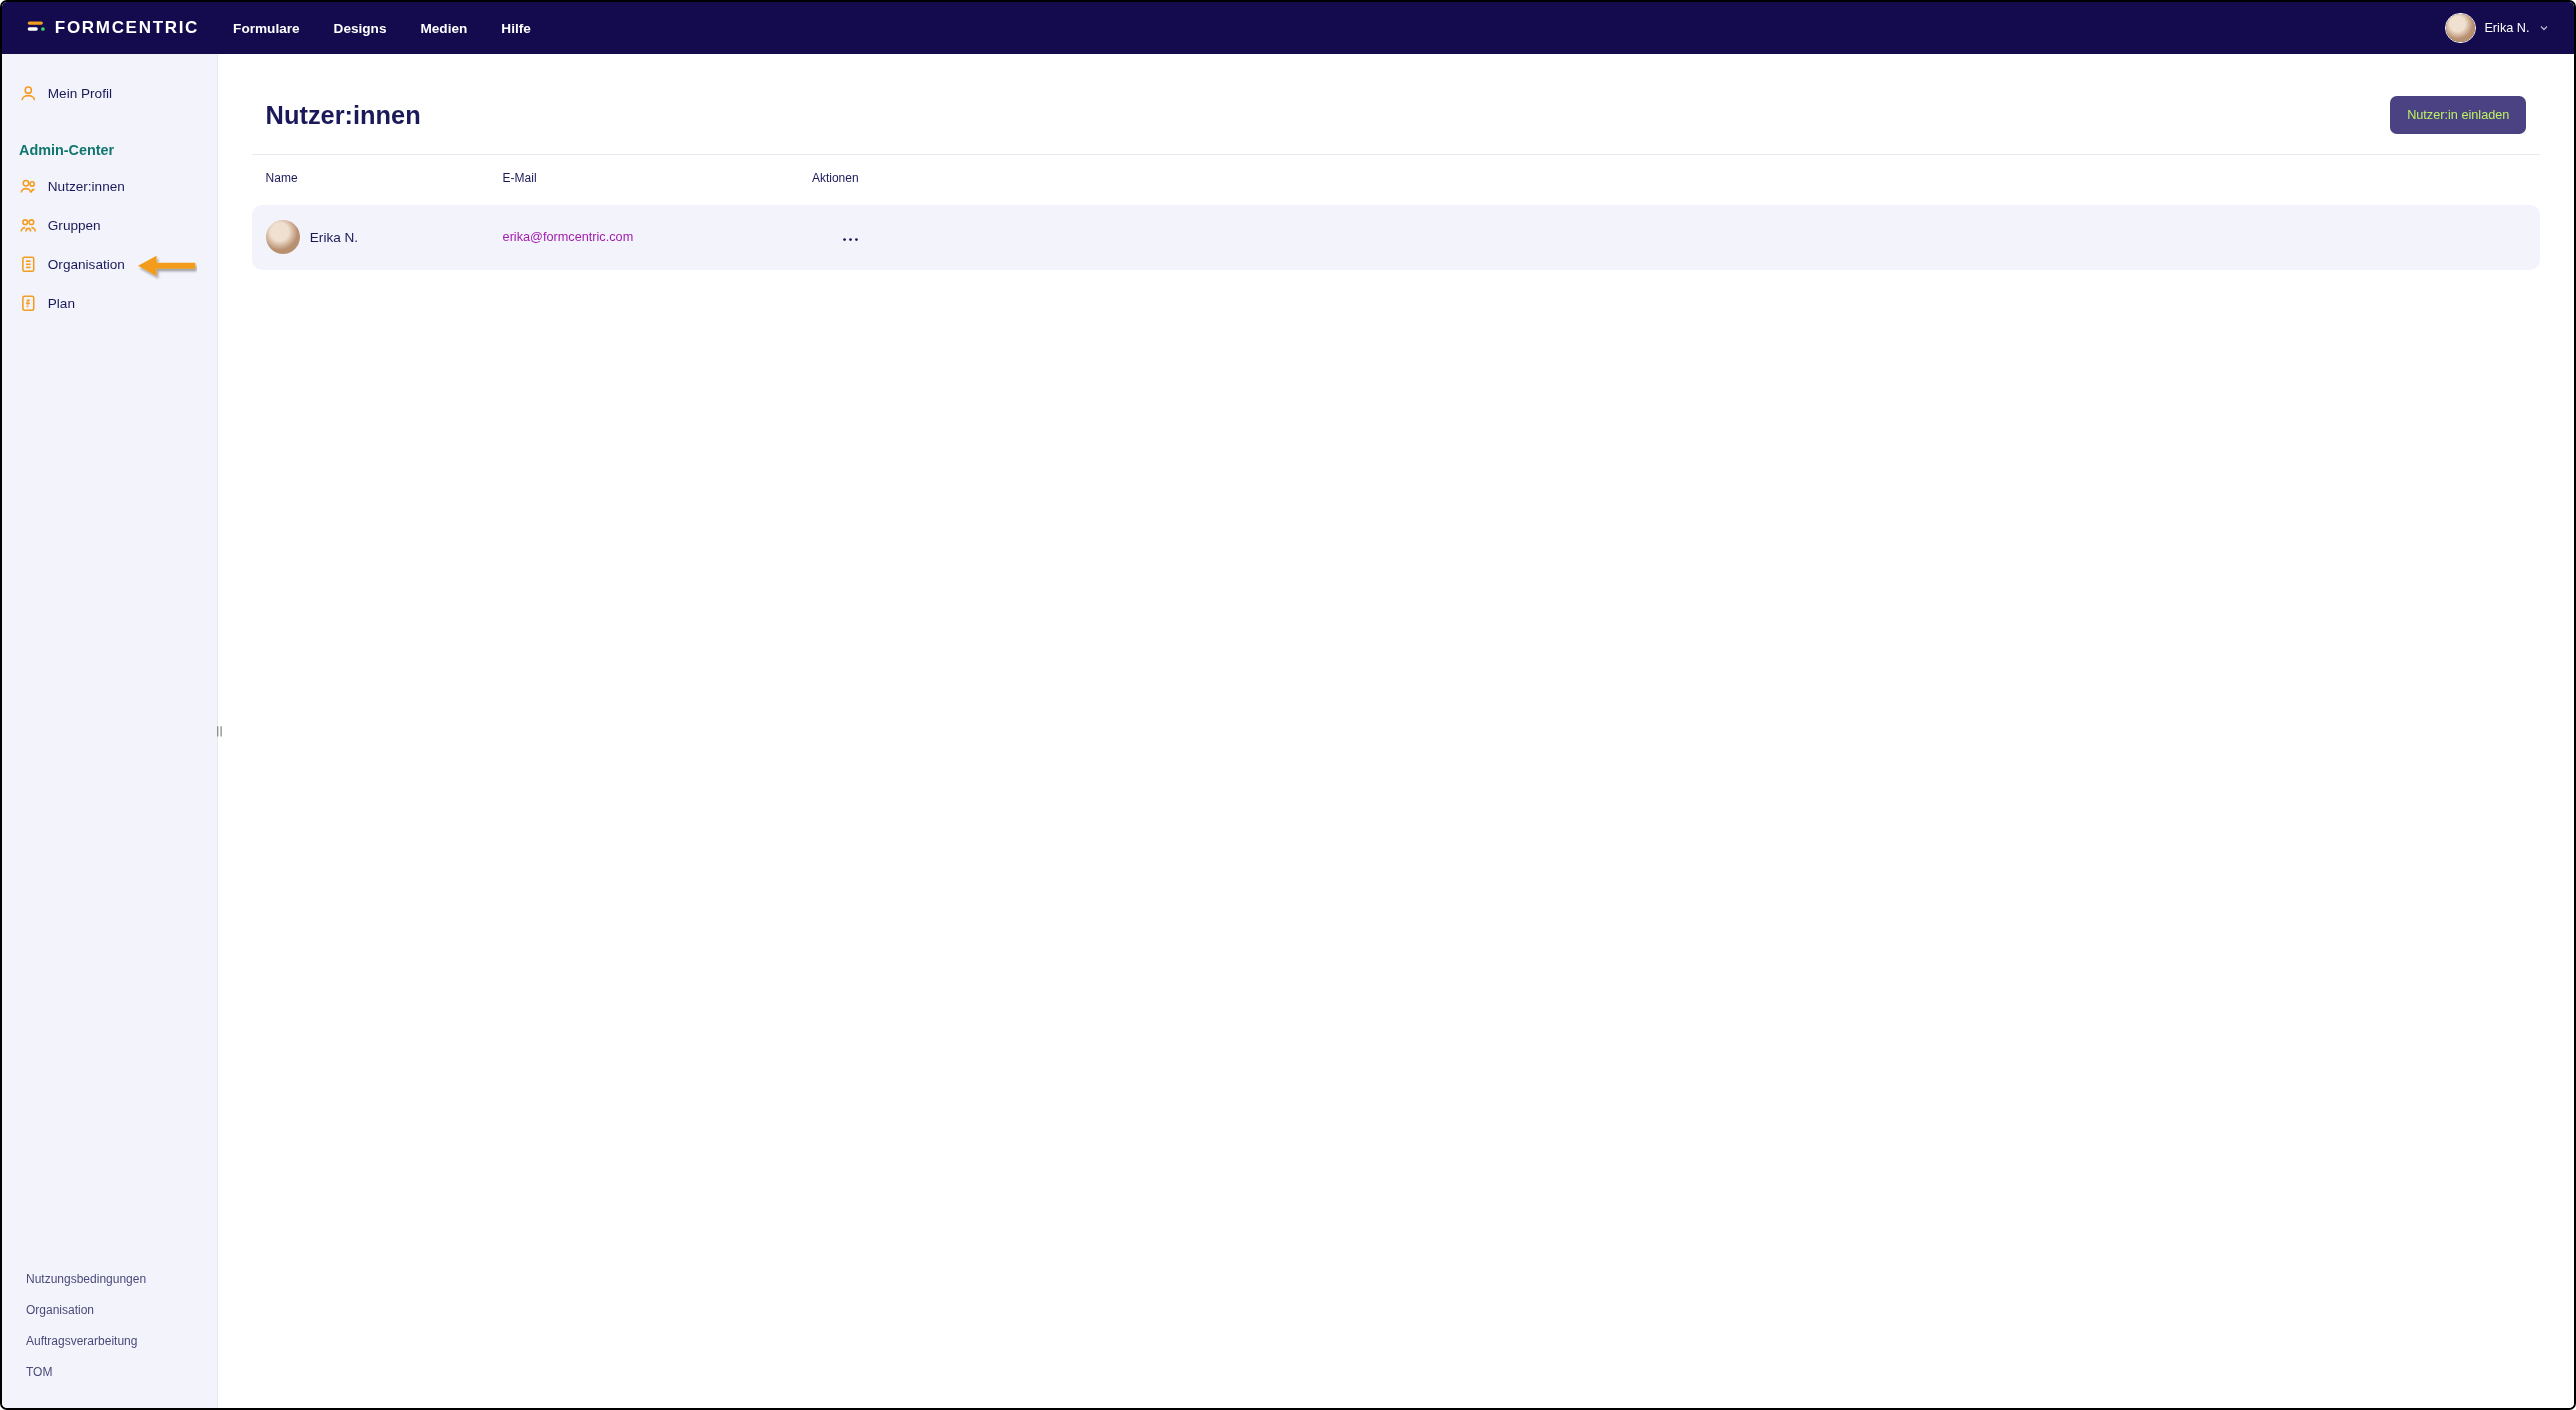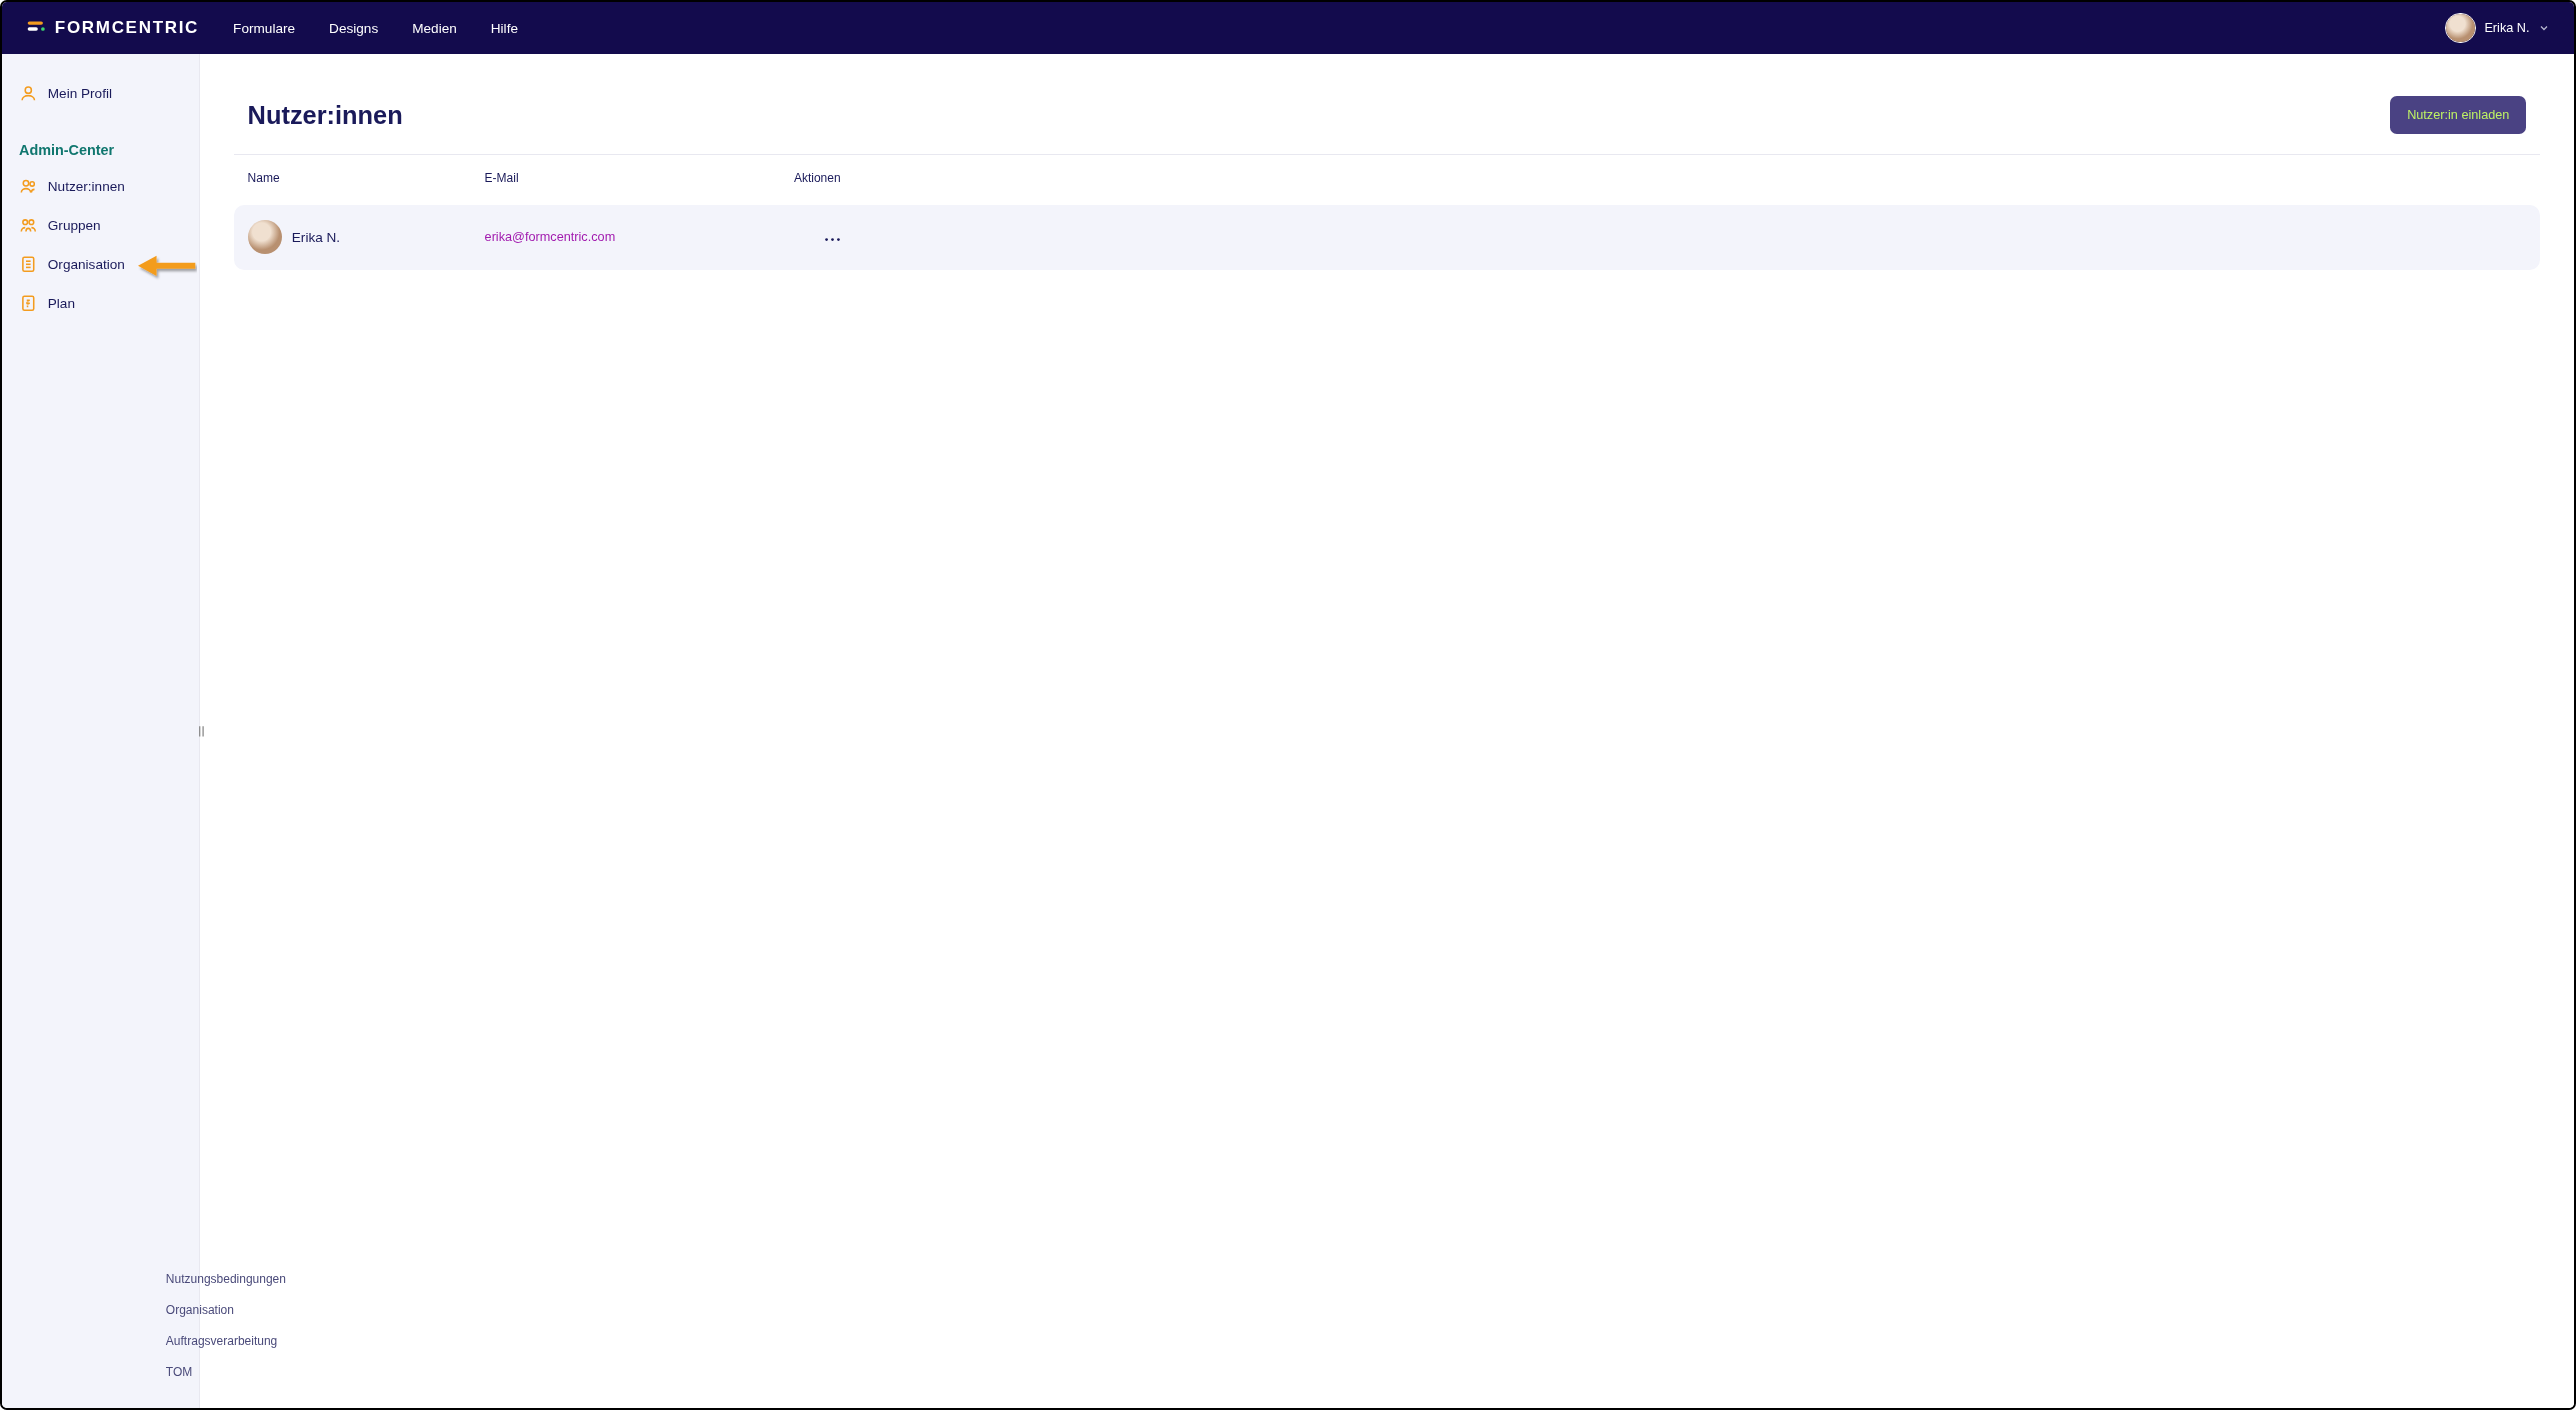--- a/index.html
+++ b/index.html
@@ -6,32 +6,32 @@
 body { font-family: -apple-system, BlinkMacSystemFont, 'Segoe UI', Arial, sans-serif; background: #fff; }
 
 .app { display: flex; flex-direction: column; height: 100vh; border: 2.5px solid #000; border-radius: 6.8px; overflow: hidden; }
 
 
 .header { background: #130B4D; color: #fff; display: flex; align-items: center; padding: 0 24px; height: 52px; }
 .logo { display: flex; align-items: center; gap: 8.5px; margin-right: 34px; }
 .logo-mark { width: 20.3px; height: 20.3px; position: relative; }
 .logo-text { font-weight: 700; font-size: 17px; letter-spacing: 1.7px; }
 .nav { display: flex; gap: 34px; }
-.nav-item { color: #fff; font-size: 13.6px; font-weight: 400; cursor: pointer; }
+.nav-item { color: #fff; font-size: 13.6px; font-weight: 700; cursor: pointer; }
 .header-user { margin-left: auto; display: flex; align-items: center; gap: 8.5px; cursor: pointer; }
 .avatar { width: 30.5px; height: 30.5px; border-radius: 50%; background: linear-gradient(135deg, #e8d5c4, #c9a88a); border: 1.7px solid #fff; display: flex; align-items: center; justify-content: center; overflow: hidden; }
 .avatar-inner { width: 100%; height: 100%; background: radial-gradient(circle at 40% 35%, #f0e0d0 30%, #b89070 60%); }
 .user-name { font-size: 12.7px; font-weight: 500; }
 .chevron { width: 12px; height: 12px; }
 
 
 .body { display: flex; flex: 1; overflow: hidden; }
 
 
-.sidebar { width: 198px; background: #F3F4FB; padding: 20.3px 0 0 0; display: flex; flex-direction: row; border-right: 0.8px solid #e8e8f0; position: relative; }
+.sidebar { width: 216px; background: #F3F4FB; padding: 20.3px 0 0 0; display: flex; flex-direction: column; border-right: 0.8px solid #e8e8f0; position: relative; }
 .sidebar-section { padding: 0 17px; }
 .sidebar-item { display: flex; align-items: center; gap: 10.2px; padding: 10.2px 0; cursor: pointer; color: #1a1a5a; font-size: 13.6px; }
 .sidebar-item.profile { color: #1a1a5a; margin-bottom: 17px; }
 .sidebar-heading { font-size: 14.4px; font-weight: 600; color: #0f766e; padding: 12px 0 8.5px 0; }
 .icon { width: 18.6px; height: 18.6px; flex-shrink: 0; }
 .icon-orange { color: #F39C1F; }
 .sidebar-footer { margin-top: auto; padding: 0 24px 20.3px 24px; }
 .footer-link { font-size: 12px; color: #4a4a7a; padding: 8.5px 0; cursor: pointer; }
 
 .collapse-handle { position: absolute; right: -10.2px; top: 50%; transform: translateY(-50%); width: 15.3px; height: 25.4px; display: flex; align-items: center; justify-content: center; color: #888; cursor: pointer; font-size: 10.2px; letter-spacing: 0.8px; }

